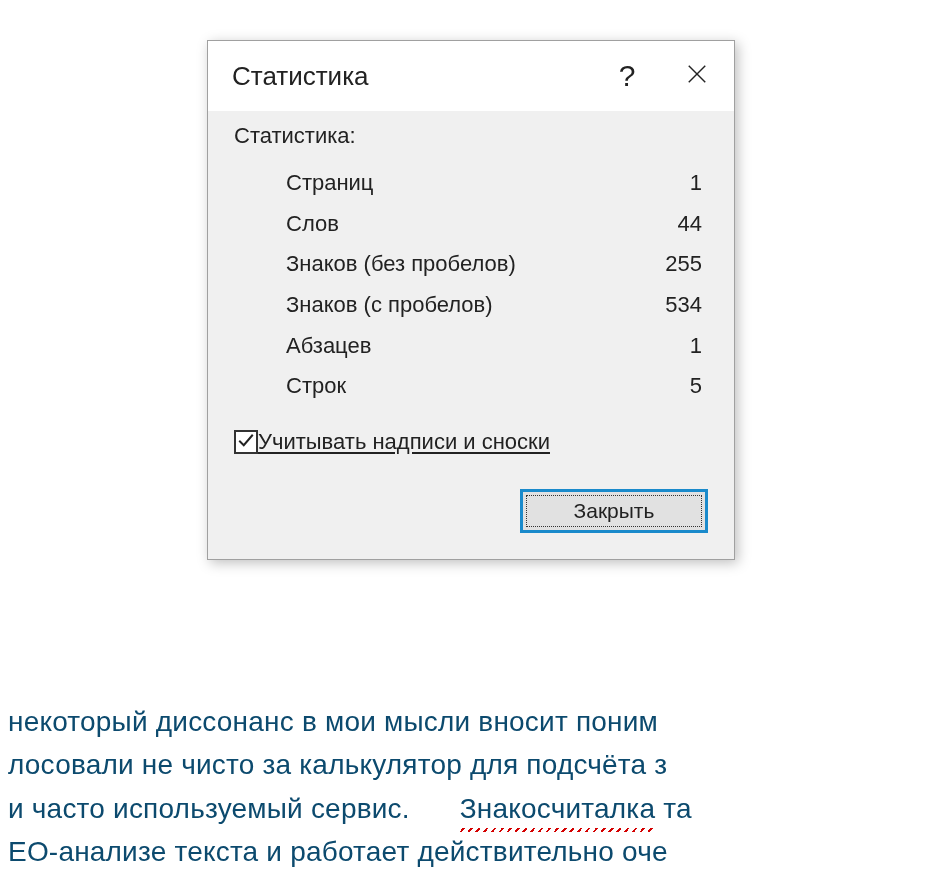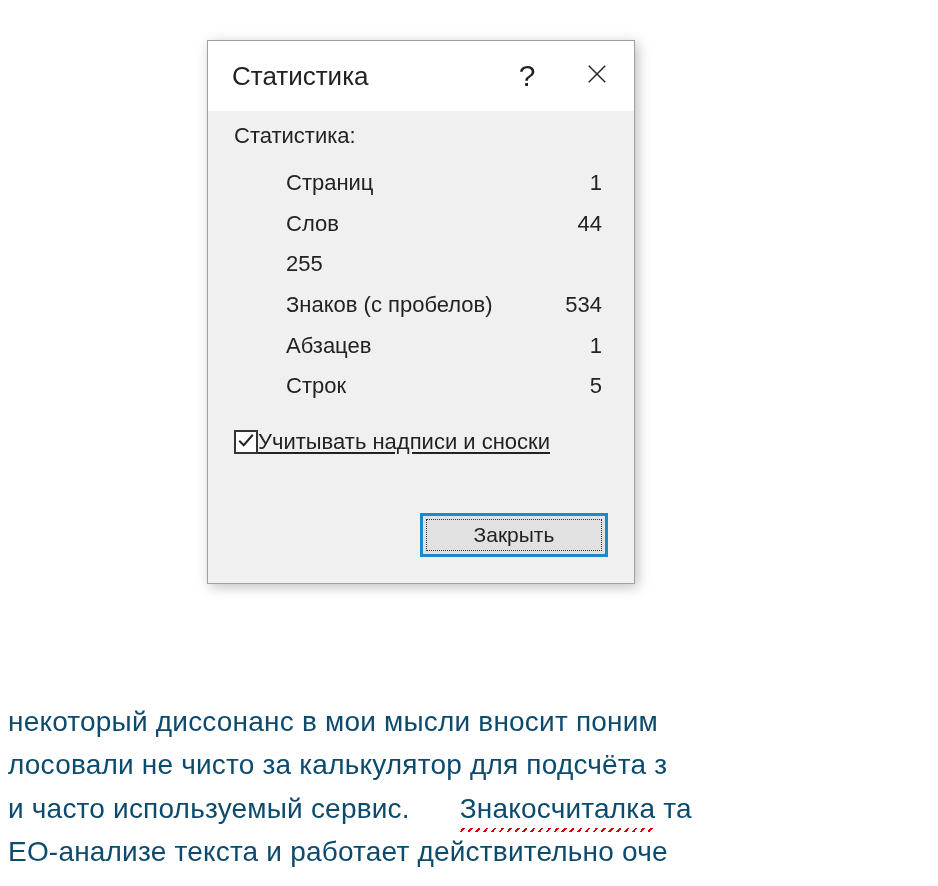--- a/index.html
+++ b/index.html
@@ -8,21 +8,21 @@
       background: #ffffff;
       width: 938px;
       height: 886px;
       position: relative;
       overflow: hidden;
     }
     .dialog {
       position: absolute;
       left: 207px;
       top: 40px;
-      width: 428px;
+      width: 528px;
       background: #f0f0f0;
       border: 1px solid #a0a0a0;
       box-shadow: 3px 3px 12px rgba(0,0,0,0.25);
     }
     .titlebar {
       display: flex;
       align-items: center;
       height: 70px;
       padding: 0 2px 0 24px;
       background: #ffffff;
@@ -100,21 +100,20 @@
       width: 188px;
       height: 44px;
       background: #e1e1e1;
       border: 3px solid #1a8acb;
       outline: 1px dotted #333;
       outline-offset: -7px;
       font-size: 21px;
       color: #222;
       cursor: pointer;
       font-family: inherit;
-      margin-top: 24px;
     }
     .doc-text {
       position: absolute;
       left: 8px;
       top: 700px;
       font-family: Verdana, Geneva, sans-serif;
       font-size: 28px;
       line-height: 1.55;
       color: #0c4a6e;
       letter-spacing: 0.2px;
@@ -161,20 +160,21 @@
     <div class="stats-list" id="stats-list">
         <div class="stat-row">
           <span class="stat-label">Страниц</span>
           <span class="stat-value">1</span>
         </div>
         <div class="stat-row">
           <span class="stat-label">Слов</span>
           <span class="stat-value">44</span>
         </div>
         <div class="stat-row">
+          <span class="stat-label">Знаков (без пробелов)</span>
           <span class="stat-value">255</span>
         </div>
         <div class="stat-row">
           <span class="stat-label">Знаков (с пробелов)</span>
           <span class="stat-value">534</span>
         </div>
         <div class="stat-row">
           <span class="stat-label">Абзацев</span>
           <span class="stat-value">1</span>
         </div>

